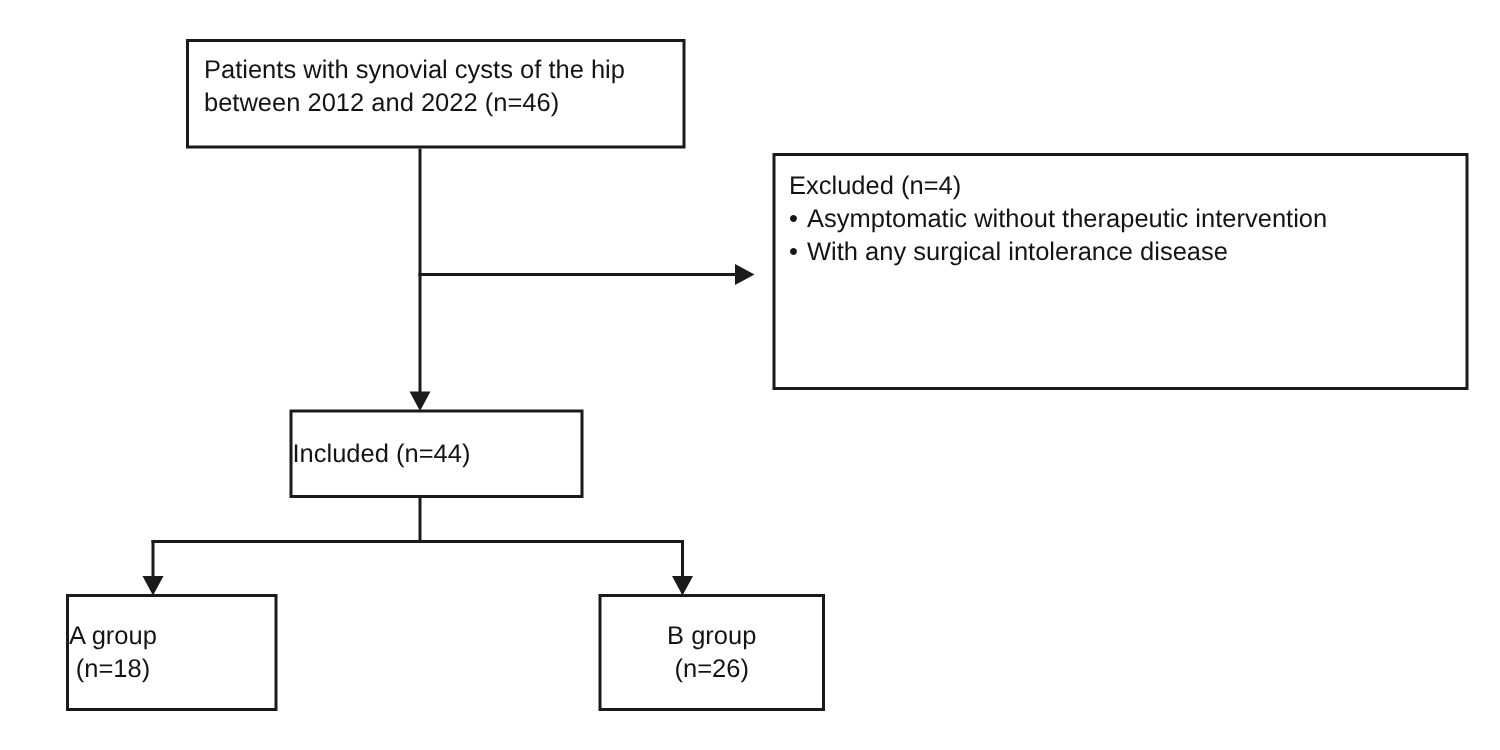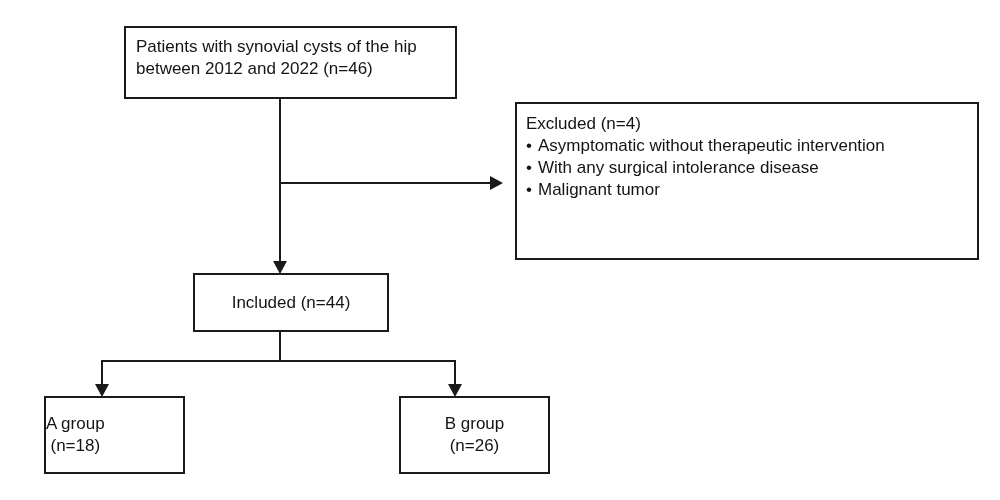--- a/index.html
+++ b/index.html
@@ -70,21 +70,20 @@
     top: 0;
   }
   
   #node-included {
     left: 181px;
     top: 273px;
     width: 196px;
     height: 59px;
     display: flex;
     align-items: center;
-    justify-content: center;
   }
   
   #node-group-a {
     left: 32px;
     top: 396px;
     width: 141px;
     height: 78px;
     display: flex;
     align-items: center;
     justify-content: flex-start;
@@ -138,21 +137,20 @@
   <div class="node" id="node-source">
     <div class="node-text">Patients with synovial cysts of the hip
 between 2012 and 2022 (n=46)</div>
   </div>
 
   <div class="node" id="node-excluded">
     <div class="excl-head">Excluded (n=4)</div>
     <ul class="excl-list">
       <li>Asymptomatic without therapeutic intervention</li>
       <li>With any surgical intolerance disease</li>
-      <li>Malignant tumor</li>
     </ul>
   </div>
 
   <div class="node" id="node-included">
     <div class="centered-text">Included (n=44)</div>
   </div>
 
   <div class="node" id="node-group-a">
     <div class="centered-text">A group
 (n=18)</div>

